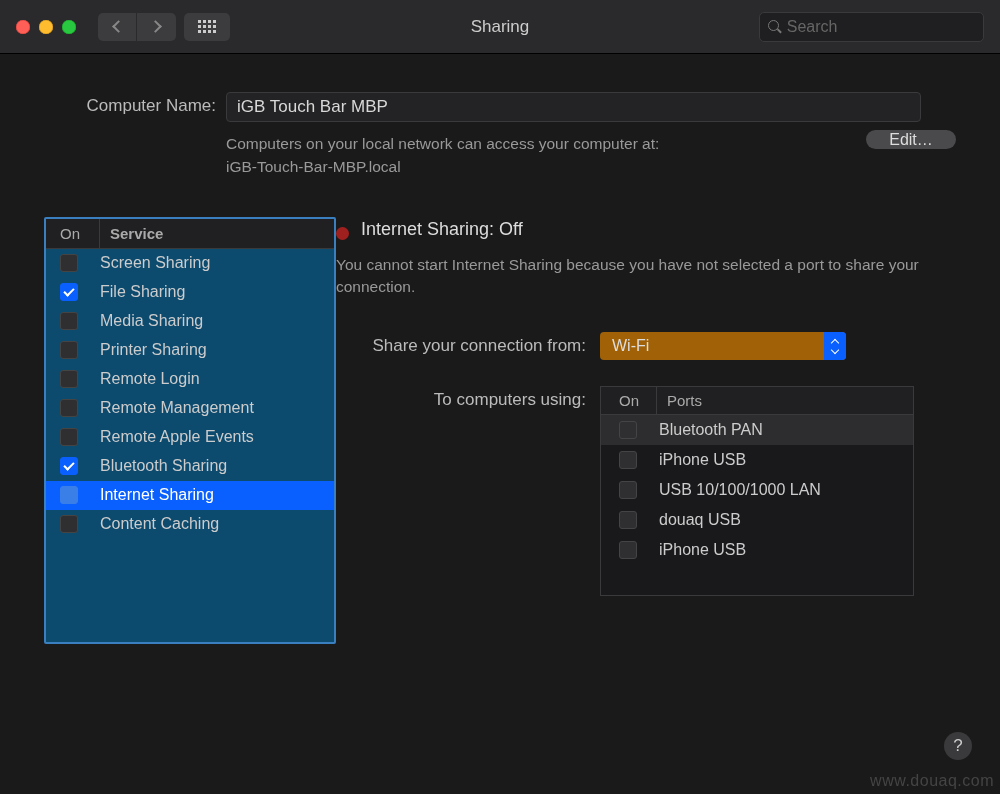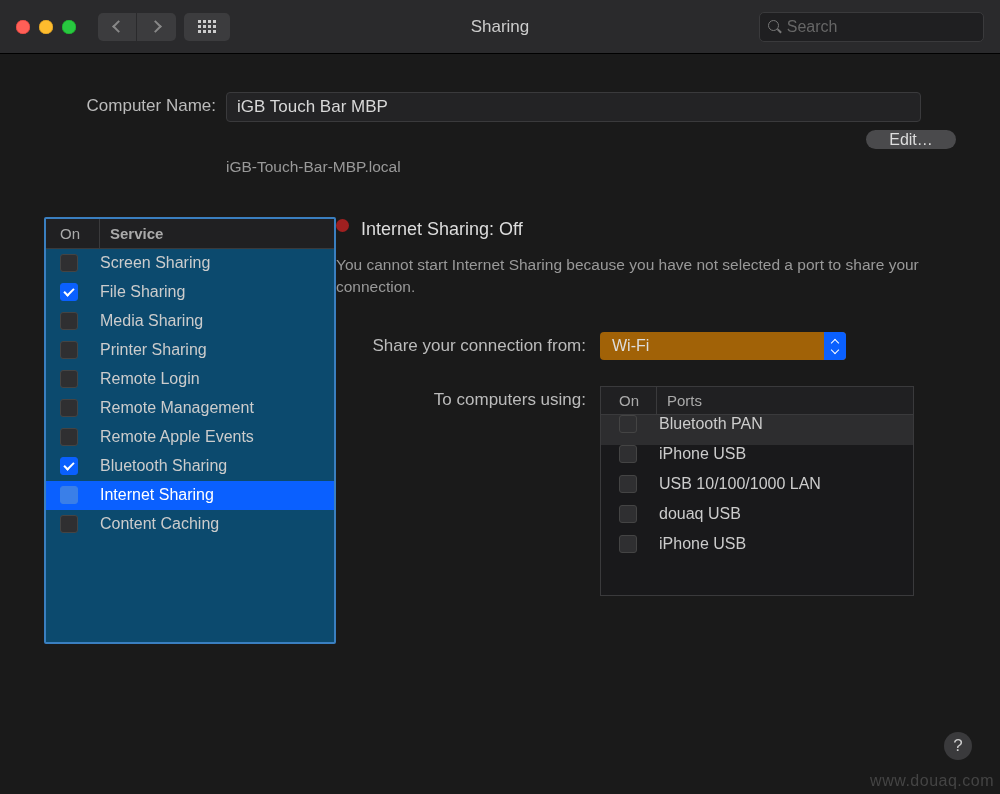--- a/index.html
+++ b/index.html
@@ -176,21 +176,21 @@
   .svc-row.selected .chk { background: #3a7fe8; border-color: #3a7fe8; }
   .chk.checked { background: #0a60ff; border-color: #0a60ff; }
   .chk.checked::after {
     content: ""; width: 4px; height: 8px;
     border-right: 2px solid #fff; border-bottom: 2px solid #fff;
     transform: rotate(45deg); margin-top: -2px;
   }
 
   
   .detail { flex: 1; padding-top: 2px; }
-  .status-row { display: flex; align-items: flex-start; gap: 12px; margin-bottom: 14px;}
+  .status-row { display: flex; align-items: flex-end; gap: 12px; margin-bottom: 14px;}
   .status-dot { width: 13px; height: 13px; background: #a02020; border-radius: 50%; }
   .status-title { font-size: 18px; color: #ddd; }
   .status-msg { font-size: 15.5px; color: #999; line-height: 1.45; margin-bottom: 34px; }
 
   .form-row { display: flex; align-items: center; margin-bottom: 26px; }
   .form-label { width: 264px; text-align: right; font-size: 17px; color: #bbb; padding-right: 14px;}
   .dropdown {
     flex: 1; max-width: 246px; height: 28px;
     background: #a16207; border-radius: 4px;
     display: flex; align-items: center;
@@ -217,21 +217,21 @@
     border: 1px solid #3a3a3c;
     background: #19191b;
   }
   .ports-header {
     display: flex; height: 28px; align-items: center;
     background: #202022; border-bottom: 1px solid #3a3a3c;
     font-size: 15px; color: #aaa;
   }
   .ports-on { width: 56px; padding-left: 18px; border-right: 1px solid #3a3a3c; height:100%; display:flex;align-items:center;}
   .ports-name { padding-left: 10px; }
-  .port-row { display: flex; align-items: flex-start; height: 30px; font-size: 16px; color: #ccc; padding-left: 18px; }
+  .port-row { display: flex; align-items: center; height: 30px; font-size: 16px; color: #ccc; padding-left: 18px; }
   .port-row.hl { background: #2d2d2f; }
   .port-row .chk { width: 18px; height: 18px; background: #2f2f31; border: 1px solid #444; border-radius: 3px; margin-right: 22px; }
   .ports-pad { height: 30px; }
 
   
   .helpbtn {
     position: absolute; right: 28px; bottom: 34px;
     width: 28px; height: 28px; border-radius: 50%;
     background: #3a3a3c; color: #ccc;
     display: flex; align-items: center; justify-content: center;
@@ -284,21 +284,21 @@
 </div>
 
 <div class="top-section">
   <div class="compname-label">Computer Name:</div>
   <div class="compname-right">
     <div class="compname-field">
       <span>iGB Touch Bar MBP</span>
     </div>
     <div class="compname-desc">
       <div class="compname-txt">
-        <br>
+        <span>Computers on your local network can access your computer at:</span><br>
         <span>iGB-Touch-Bar-MBP.local</span>
       </div>
       <div class="editbtn">Edit…</div>
     </div>
   </div>
 </div>
 
 <div class="main">
 
   <div class="services">

